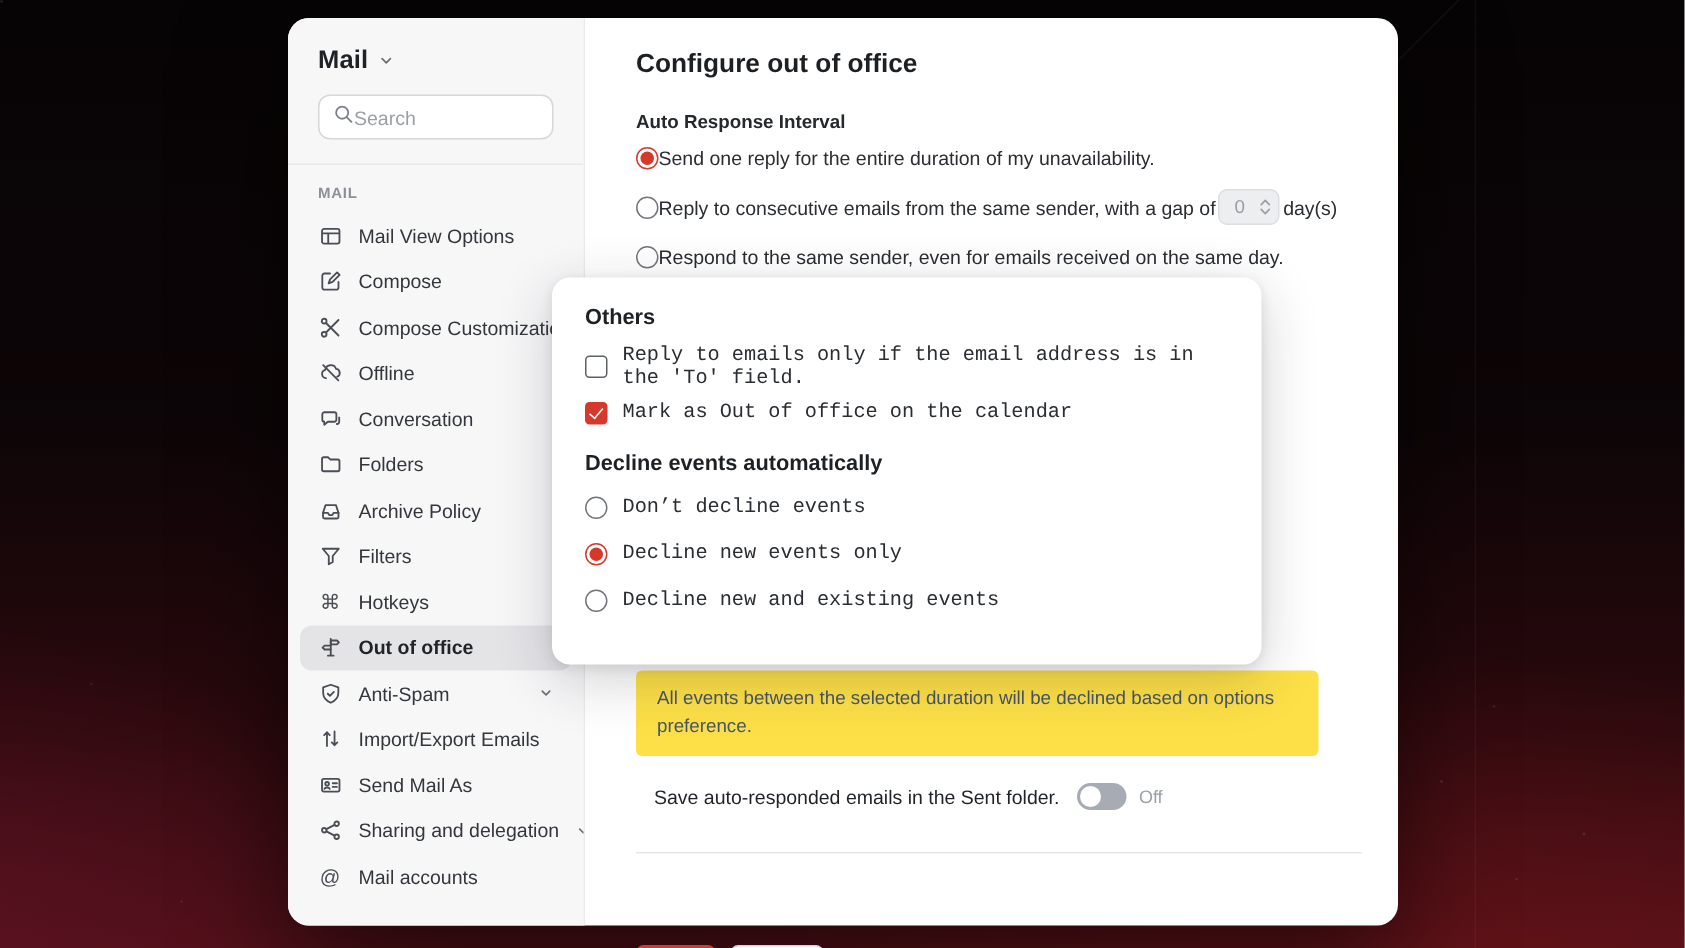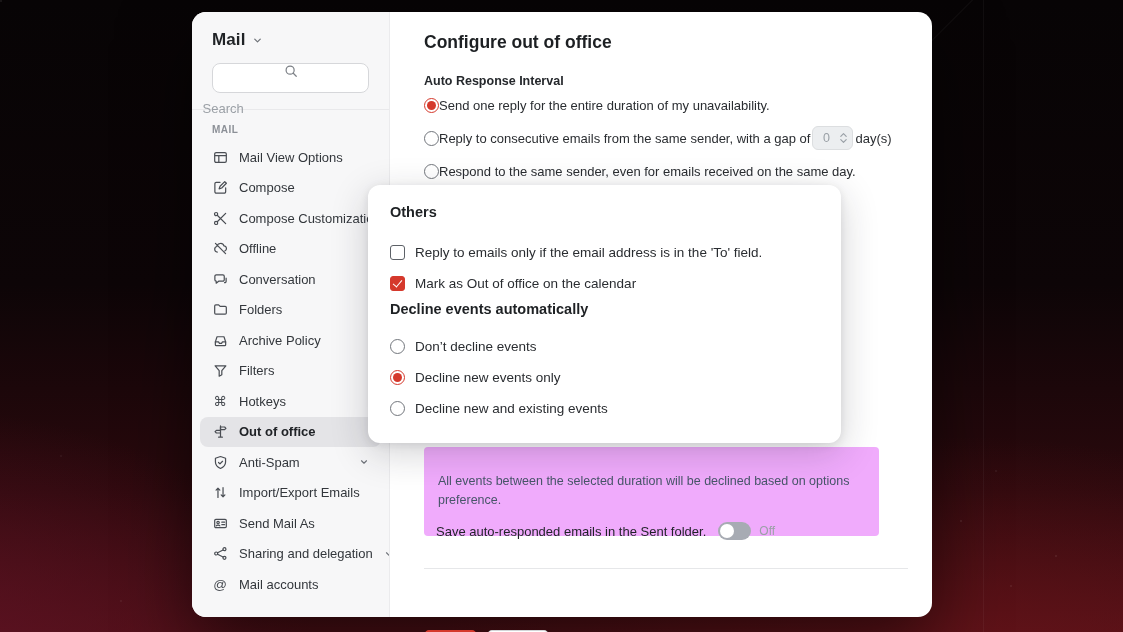--- a/index.html
+++ b/index.html
@@ -26,21 +26,21 @@
     background:#fff; border-radius:14px; display:flex;
     box-shadow: 0 25px 70px rgba(0,0,0,.55);
   }
   
   .sidebar { width:198px; flex:none; background:#f7f7f8; border-right:1px solid #ebebed;
     border-radius:14px 0 0 14px; padding-top:18px; overflow:hidden; }
   .side-title-row { display:flex; align-items:center; gap:7px; padding:0 20px; cursor:pointer; }
   .side-title { font-size:17px; font-weight:700; color:#1f2225; letter-spacing:.1px; }
   .chev { color:#6f7379; display:inline-flex; }
   .search-wrap { margin:13px 20px 0; height:30px; background:#fff; border:1px solid #d6d7da;
-    border-radius:8px; display:flex; align-items:center; padding:0 9px; gap:19px;flex-direction:column; }
+    border-radius:8px; display:flex; align-items:center; padding:0 9px; gap:0; }
   .search-wrap input { border:none; outline:none; flex:1; min-width:0; font-size:13px; color:#33373c;
     font-family:inherit; background:transparent; }
   .search-wrap input::placeholder { color:#9ba0a6; }
   .side-divider { border:none; border-top:1px solid #e9e9eb; margin:16px 0 0; }
   .section-label { font-size:10px; font-weight:700; letter-spacing:.5px; color:#8c9097; margin:14px 20px 7px; }
   .side-list { list-style:none; padding:0 8px; }
   .side-item { display:flex; align-items:center; gap:11px; height:30.5px; padding:0 12px;
     border-radius:8px; font-size:13px; color:#33373c; cursor:pointer; white-space:nowrap; }
   .side-item.selected { background:#e4e4e7; font-weight:700; color:#202327; }
   .side-item .icn { width:16px; height:16px; flex:none; display:inline-flex; align-items:center;
@@ -65,42 +65,42 @@
   .cb.checked { background:#d5392c; border-color:#d5392c; }
   .cb.checked::after { content:""; position:absolute; left:4.2px; top:1.2px; width:4px; height:8px;
     border:solid #fff; border-width:0 1.8px 1.8px 0; transform:rotate(40deg); }
 
   .stepper { display:inline-flex; align-items:center; height:24px; background:#eceef0;
     border:1px solid #dcdee0; border-radius:6px; padding:0 4px 0 0; margin:0 2px; }
   .stepper input { width:26px; border:none; outline:none; background:transparent; font-family:inherit;
     font-size:12.5px; color:#9aa0a6; text-align:center; }
   .stepper .carets { display:flex; flex-direction:column; line-height:0; color:#9aa0a6; }
 
-  .info-box { position:absolute; left:34px; top:435px; width:455px; background:#f0abfc; border-radius:4px;
-    padding:25px 14px; font-size:12.5px; line-height:1.55; color:#475569; }
+  .info-box { position:absolute; left:34px; top:435px; width:455px; background:#fde047; border-radius:4px;
+    padding:9px 14px; font-size:12.5px; line-height:1.55; color:#475569; }
   .toggle-row { position:absolute; left:34px; top:508px; display:flex; align-items:center; height:22px;margin-left:12px; }
   .toggle-label { font-size:13px; color:#1f2327; }
   .toggle { width:33px; height:18px; border-radius:9px; background:#a7abb3; margin-left:12px;
     position:relative; cursor:pointer; flex:none; }
   .toggle .knob { position:absolute; left:2px; top:2px; width:14px; height:14px; border-radius:50%; background:#fff; }
   .toggle-state { margin-left:8px; font-size:12px; color:#9ba0a7; }
 
   .main-divider { position:absolute; left:34px; top:556px; width:484px; border:none; border-top:1px solid #e6e7e9; }
   .btn-row { position:absolute; left:34px; top:571px; display:flex; gap:10px; }
   .btn { height:22px; padding:0 11px; font-size:12.5px; font-family:inherit; border-radius:5px;
     display:inline-flex; align-items:center; cursor:pointer;margin-top:47px; }
   .btn-save { background:#d5392c; border:1px solid #d5392c; color:#fff; }
   .btn-cancel { background:#fff; border:1px solid #d2d4d7; color:#595e65; }
 
   
   .popup { position:absolute; left:176px; top:173px; width:473px; height:258px; background:#fff;
     border-radius:12px; box-shadow:0 10px 38px rgba(30,32,38,.20), 0 2px 8px rgba(30,32,38,.10);
     padding:18px 22px; z-index:5; }
   .popup-heading { font-size:14.5px; font-weight:700; color:#1e2124; line-height:18px; }
-  .pop-row { display:flex; align-items:flex-end; gap:10px; height:31px; font-size:13.5px; color:#2a2d31; cursor:pointer; }
+  .pop-row { display:flex; align-items:center; gap:10px; height:31px; font-size:13.5px; color:#2a2d31; cursor:pointer;font-family:Liberation Mono, monospace; }
   .pop-gap { height:8px; }
   .pop-heading2 { margin-top:9px; margin-bottom:5px; }
 </style>
 </head>
 <body>
 
 <div class="bg-vline"></div>
 <div class="bg-diag"></div>
 <div class="bg-specks"></div>
 

